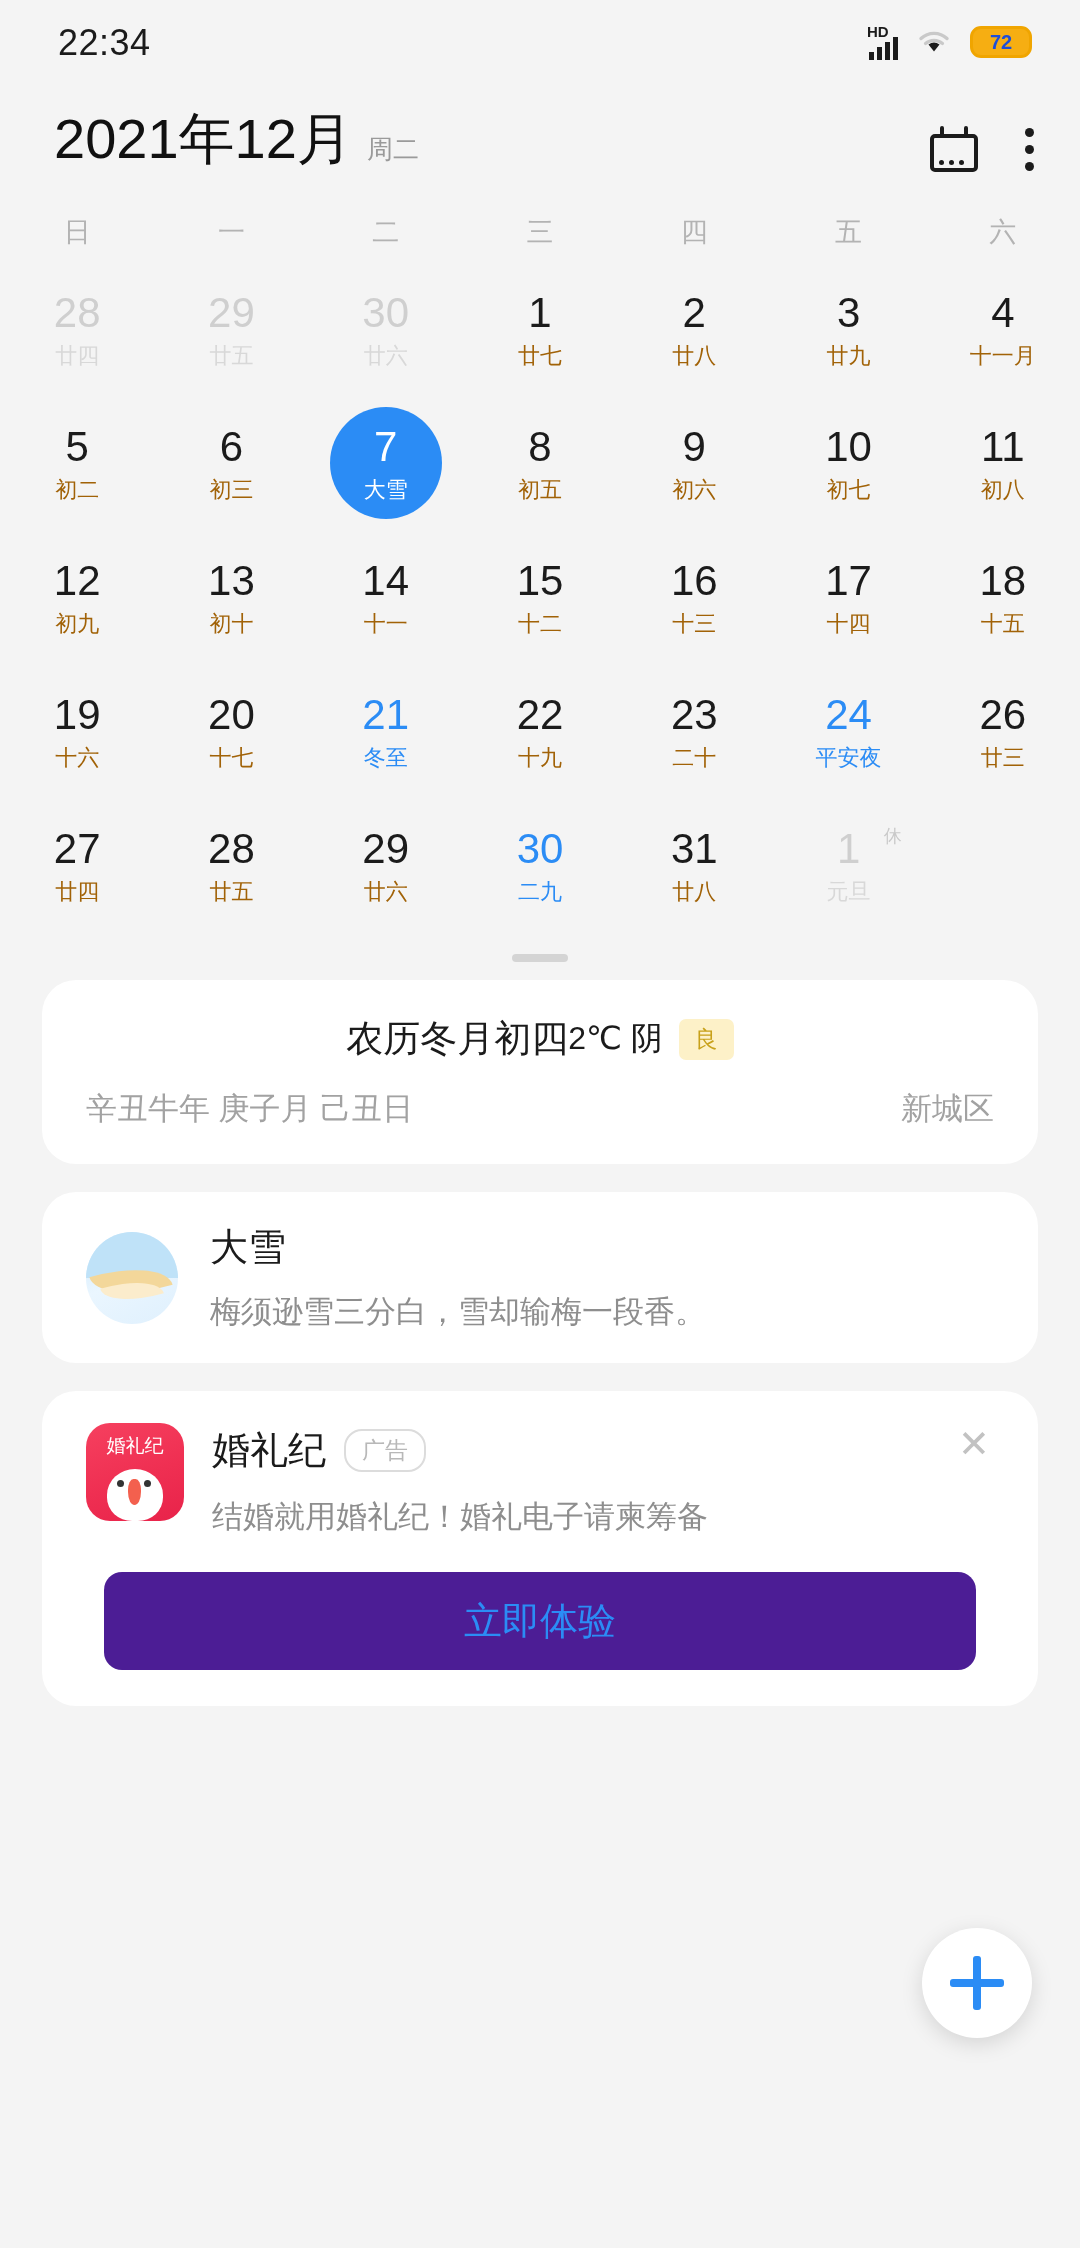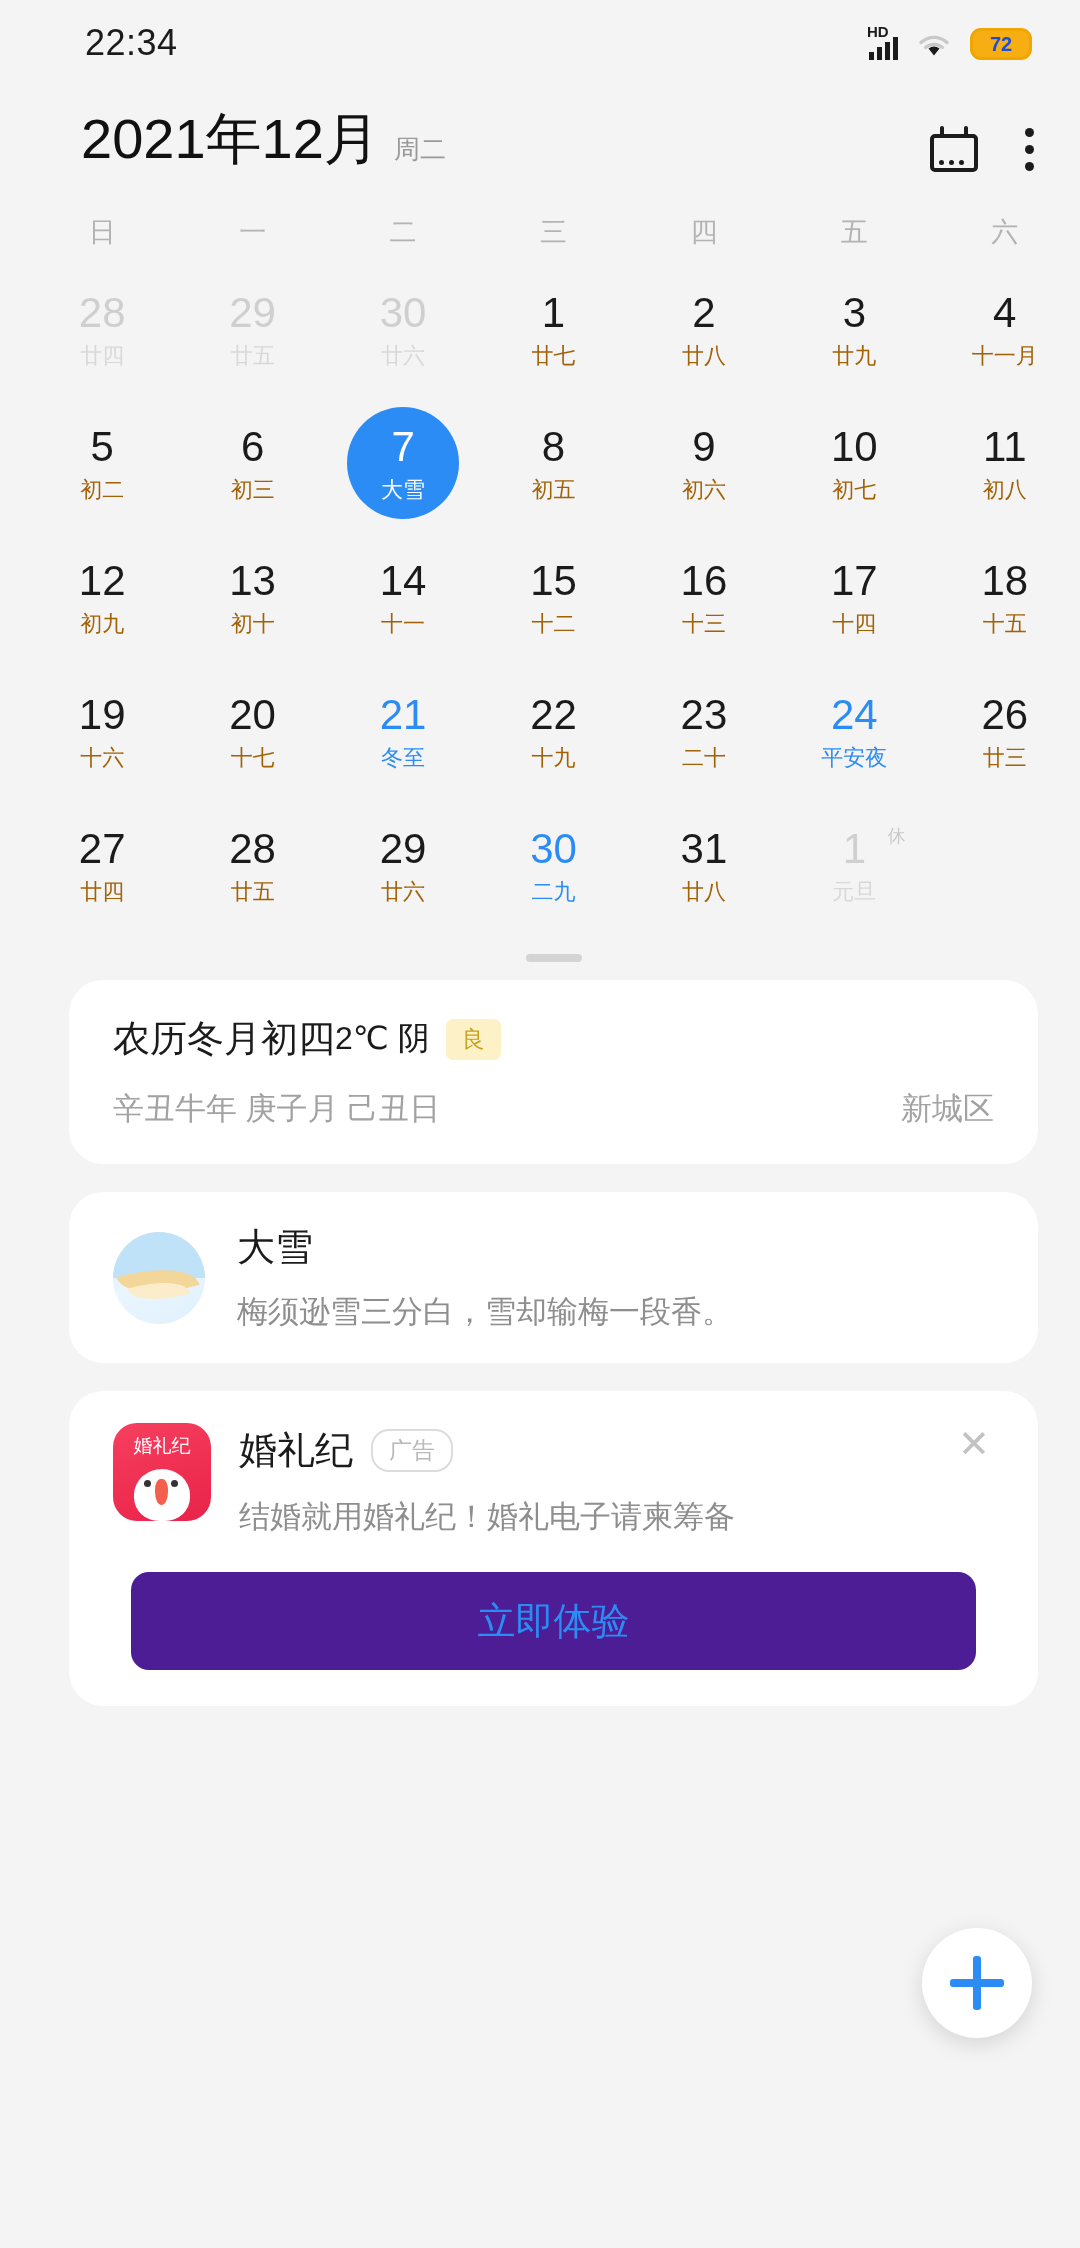--- a/index.html
+++ b/index.html
@@ -2,29 +2,29 @@
 <html><head>
 <meta charset="utf-8">
 <style>
   * { margin:0; padding:0; box-sizing:border-box; }
   html, body {
     width:1080px; height:2248px;
     background:#f4f4f4;
     font-family:"Liberation Sans","DejaVu Sans",sans-serif;
     overflow:hidden;
   }
-  #phone { position:relative; width:1080px; height:2248px; background:#f4f4f4;padding-left:27px; }
+  #phone { position:relative; width:1080px; height:2248px; background:#f4f4f4; }
 
   
   .statusbar {
     height:86px; display:flex; align-items:center;
     justify-content:space-between; padding:0 48px 0 58px;
   }
   .sb-time { font-size:36px; color:#1b1b1b; letter-spacing:.5px; }
-  .sb-right { display:flex; align-items:flex-end; gap:16px;margin-left:16px; }
+  .sb-right { display:flex; align-items:flex-start; gap:16px;margin-left:16px; }
   .sig-wrap { position:relative; display:flex; align-items:flex-end; height:34px; }
   .sig-hd { font-size:15px; font-weight:bold; color:#1b1b1b; line-height:1;
             position:absolute; top:-2px; left:0; }
   .bars { display:flex; align-items:flex-end; gap:3px; margin-left:2px; }
   .bars i { width:5px; background:#1b1b1b; display:block; }
   .bars i:nth-child(1){height:8px;} .bars i:nth-child(2){height:13px;}
   .bars i:nth-child(3){height:18px;} .bars i:nth-child(4){height:23px;}
   .batt {
     width:62px; height:32px; border:3px solid #f0a500; border-radius:11px;
     background:#f6ae12; display:flex; align-items:center; justify-content:center;
@@ -79,21 +79,21 @@
   }
 
   
   .handle-wrap { display:flex; justify-content:center; padding:22px 0 18px; }
   .handle { width:56px; height:8px; border-radius:4px; background:#d4d4d4; }
 
   
   .card {
     margin:0 42px 28px; background:#fff; border-radius:34px; padding:34px 44px;
   }
-  .lunar-card .row1 { display:flex; justify-content:flex-start; align-items:center; }
+  .lunar-card .row1 { display:flex; justify-content:center; align-items:center; }
   .lunar-card .row2 { display:flex; justify-content:space-between; align-items:center; margin-top:24px; }
   .ln-main { font-size:37px; color:#1b1b1b; }
   .ln-sub { font-size:31px; color:#a2a2a2; }
   .wx { display:flex; align-items:center; gap:16px; }
   .wx-temp { font-size:32px; color:#1b1b1b; }
   .aqi {
     background:#fdf1c8; color:#c8a11a; font-size:23px;
     padding:5px 16px; border-radius:7px;
   }
   .loc { font-size:31px; color:#a2a2a2; }

